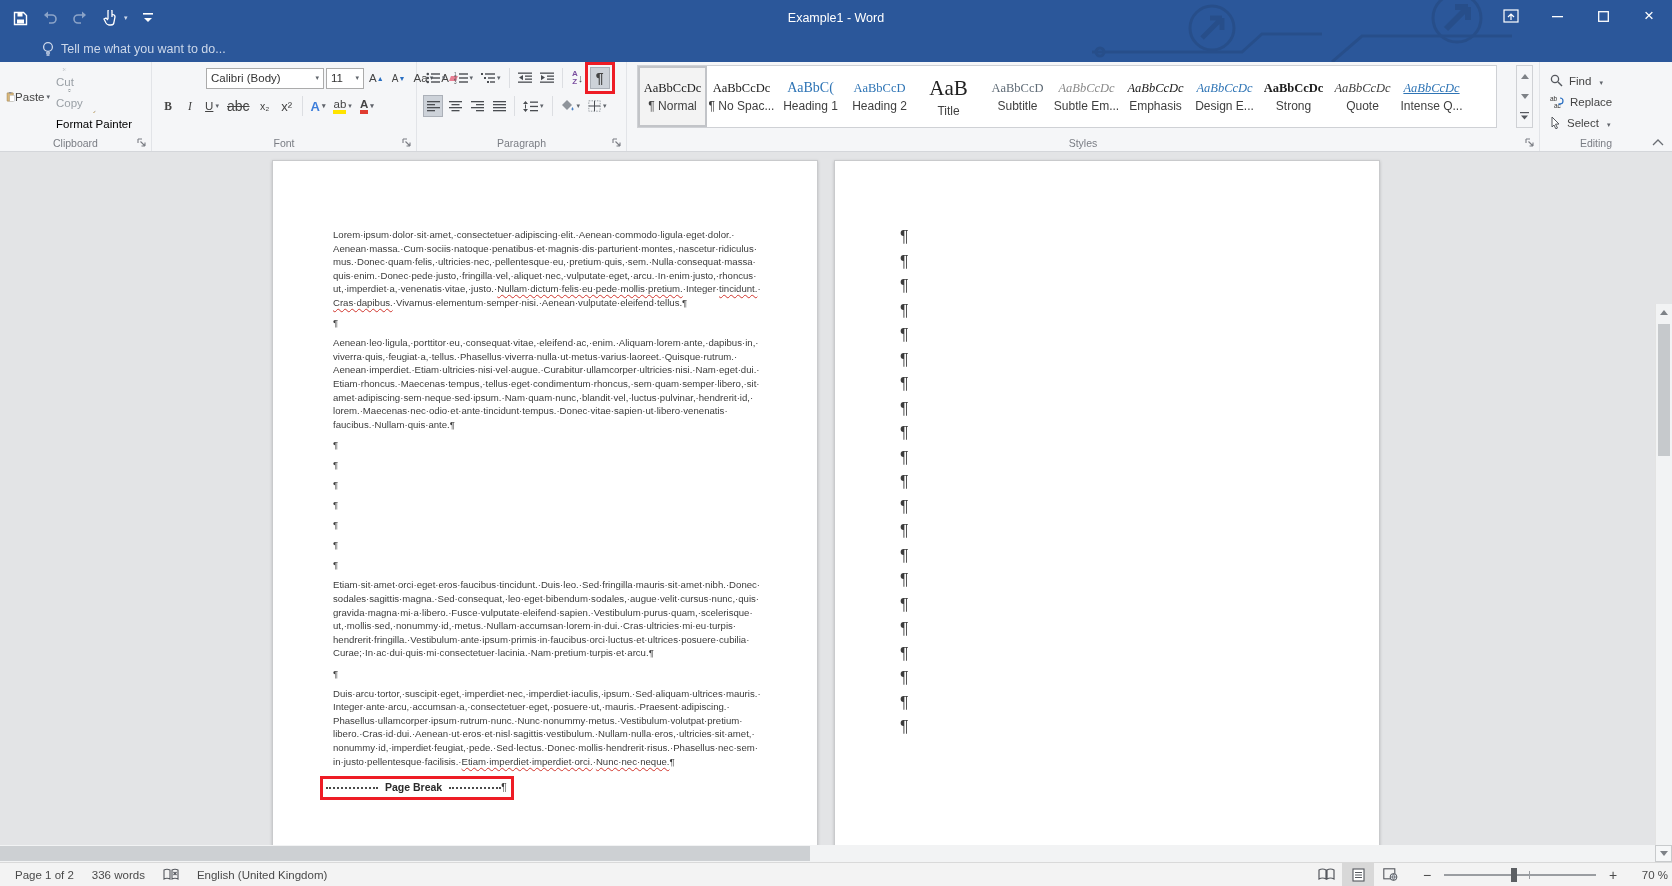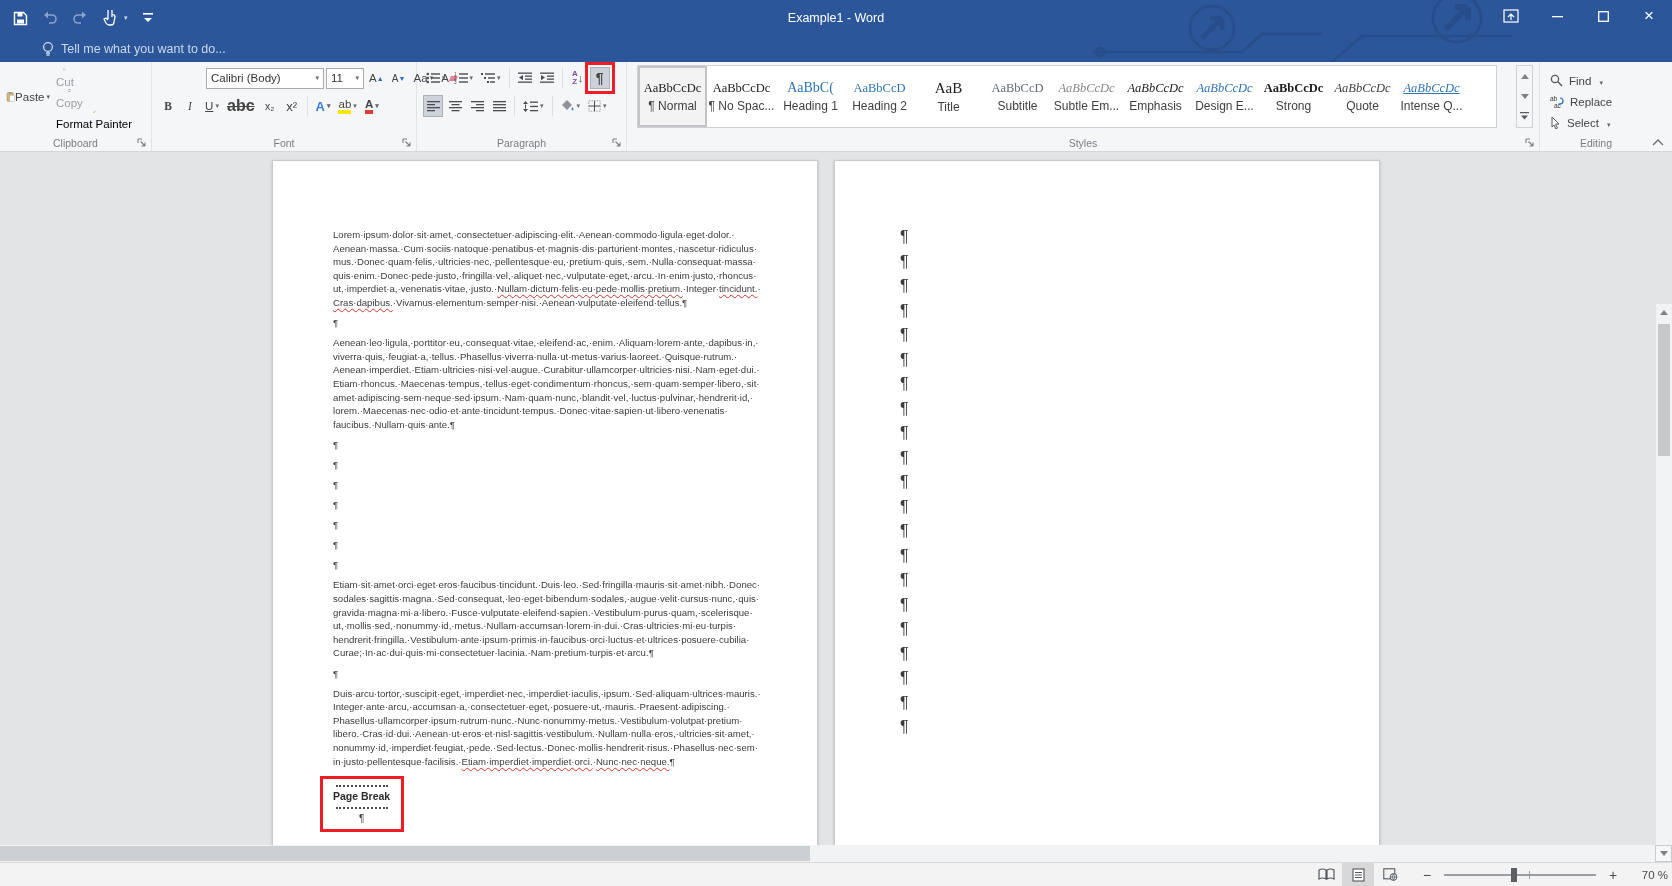--- a/index.html
+++ b/index.html
@@ -50,21 +50,21 @@
 
   
   .gallerybox{position:absolute;left:10px;top:3px;width:860px;height:63px;background:#fff;
               border:1px solid #cfd1d5;display:flex;align-items:stretch;overflow:hidden;box-sizing:border-box;}
   .stylecard{width:69px;flex:0 0 69px;display:flex;flex-direction:column;align-items:center;
              justify-content:center;gap:3px;cursor:default;}
   .stylecard.selected{outline:2px solid #c2c4c8;outline-offset:-2px;background:#f3f3f3;}
   .sprev{font-size:12.5px;color:#202020;white-space:nowrap;max-width:66px;overflow:hidden;font-family:"Liberation Serif",serif;}
   .k-h1{color:#2e74b5;font-size:14px;}
   .k-h2{color:#2e74b5;font-size:12.5px;}
-  .k-title{font-size:15px;}
+  .k-title{font-size:21px;}
   .k-subtitle{color:#5f6b76;}
   .k-subtle{font-style:italic;color:#8a8a8a;}
   .k-emph{font-style:italic;}
   .k-inte{font-style:italic;color:#2e74b5;}
   .k-strong{font-weight:700;}
   .k-quote{font-style:italic;color:#404040;}
   .k-intq{font-style:italic;color:#2e74b5;text-decoration:underline;}
   .sname{font-size:12px;color:#3f3f3f;white-space:nowrap;}
   .gscroll{position:absolute;right:6px;top:3px;width:17px;height:63px;border:1px solid #cfd1d5;background:#f5f6f8;
            box-sizing:border-box;display:flex;flex-direction:column;}
@@ -82,21 +82,21 @@
   #page1{left:272px;}
   #page2{left:834px;}
   .pagetext{position:absolute;left:60px;top:67px;width:432px;font-size:9.6px;line-height:13.6px;
             color:#3c3c3c;text-align:left;}
   .doc-p{margin:0 0 6.5px 0;}
   .mark{color:#3c3c3c;}
   .sp-err{text-decoration:underline;text-decoration-style:wavy;text-decoration-color:#d0342c;
           text-decoration-thickness:1px;text-underline-offset:1.5px;}
   #page2-content{position:absolute;left:65px;top:67px;}
   .pb-box{display:inline-flex;border:3px solid #ee1c25;padding:2px 4px 3px 3px;margin-top:1px;margin-left:-13px;}
-  .pb-line{display:inline-flex;align-items:center;font-size:10px;color:#2b2b2b;flex-direction:column;}
+  .pb-line{display:inline-flex;align-items:center;font-size:10px;color:#2b2b2b;}
   .leader{width:52px;height:4px;border-bottom:2px dotted #4a4a4a;margin-bottom:3px;}
   .pb-label{font-weight:700;margin:0 7px;font-size:10.5px;}
 
   
   .vscroll{position:absolute;right:0;top:152px;width:17px;height:693px;background:#f2f3f4;border-left:1px solid #e3e3e3;box-sizing:border-box;}
   .vthumb{position:absolute;left:2px;top:20px;width:12px;height:132px;background:#c6c9cc;}
   .tri-up{width:0;height:0;border-left:4px solid transparent;border-right:4px solid transparent;border-bottom:5px solid #7e8287;margin:6px auto 0;}
   .tri-down{width:0;height:0;border-left:4px solid transparent;border-right:4px solid transparent;border-top:5px solid #7e8287;margin:0 auto;}
   .hscroll{position:absolute;left:0;top:845px;width:1672px;height:17px;background:#f2f3f4;}
   .hthumb{position:absolute;left:0;top:1px;width:810px;height:15px;background:#cdd0d3;}
@@ -281,21 +281,21 @@
             <span style="display:inline-block;width:7px;height:5px;background:#e87f93;transform:skewX(-20deg);margin-left:1px;"></span>
           </span>
       </div>
       <div class="rrow" style="top:33px;">
         <span class="rbtn" style="font-weight:800;font-family:'Liberation Serif',serif;">B</span>
         <span class="rbtn" style="font-style:italic;font-family:'Liberation Serif',serif;">I</span>
         <span class="rbtn">
             <span style="text-decoration:underline;">U</span>
             <span class="dd">▾</span>
           </span>
-        <span class="rbtn" style="text-decoration:line-through;font-size:16px;font-weight:bold;">abc</span>
+        <span class="rbtn" style="text-decoration:line-through;font-size:14px;">abc</span>
         <span class="rbtn" style="font-size:10.5px;">x₂</span>
         <span class="rbtn" style="font-size:13px;">x²</span>
         <span class="vsep"></span>
         <span class="rbtn" style="color:#3d7edb;font-weight:700;font-size:13px;">
             <span>A</span>
             <span class="dd">▾</span>
           </span>
         <span class="rbtn">
             <span style="border-bottom:4px solid #ffe400;padding-bottom:0;">ab</span>
             <span class="dd">▾</span>
@@ -612,20 +612,38 @@
   </div>
 
   <div class="hscroll">
     <div class="hthumb"></div>
     <div class="corner">
         <span class="tri-down"></span>
       </div>
   </div>
 
   <div class="statusbar">
+    <div class="sleft">
+      <span class="sitem">
+          <span>Page 1 of 2</span>
+        </span>
+      <span class="sitem">
+          <span>336 words</span>
+        </span>
+      <span class="sitem">
+        <svg width="16" height="14" viewBox="0 0 16 14">
+            <path d="M1 2 Q4 0.5 7 2 V11 Q4 9.5 1 11 z" fill="none" stroke="#55585e" stroke-width="1.1"></path>
+            <path d="M15 2 Q12 0.5 9 2 V11 Q12 9.5 15 11 z" fill="none" stroke="#55585e" stroke-width="1.1"></path>
+            <path d="M10.5 4 l3 3 M13.5 4 l-3 3" stroke="#55585e" stroke-width="1.2"></path>
+          </svg>
+      </span>
+      <span class="sitem">
+          <span>English (United Kingdom)</span>
+        </span>
+    </div>
     <div class="sright">
       <span class="vbtn">
         <svg width="17" height="13" viewBox="0 0 17 13">
             <path d="M1 2 Q4.5 0 8 2 V11 Q4.5 9 1 11 z M16 2 Q12.5 0 9 2 V11 Q12.5 9 16 11 z" fill="none" stroke="#55585e" stroke-width="1.2"></path>
           </svg>
       </span>
       <span class="vbtn on">
         <svg width="13" height="14" viewBox="0 0 13 14">
             <rect x="1" y="1" width="11" height="12" fill="#fff" stroke="#55585e" stroke-width="1.1"></rect>
             <g stroke="#55585e">

